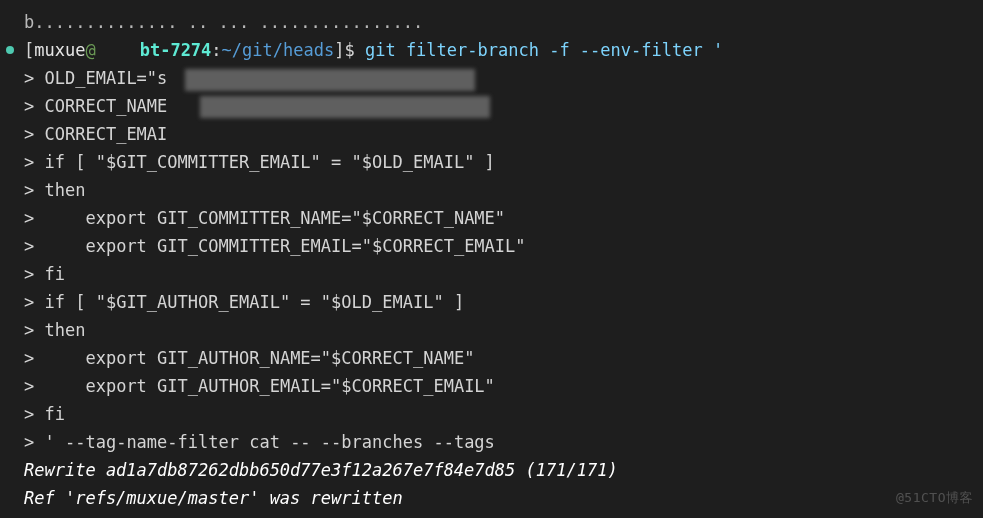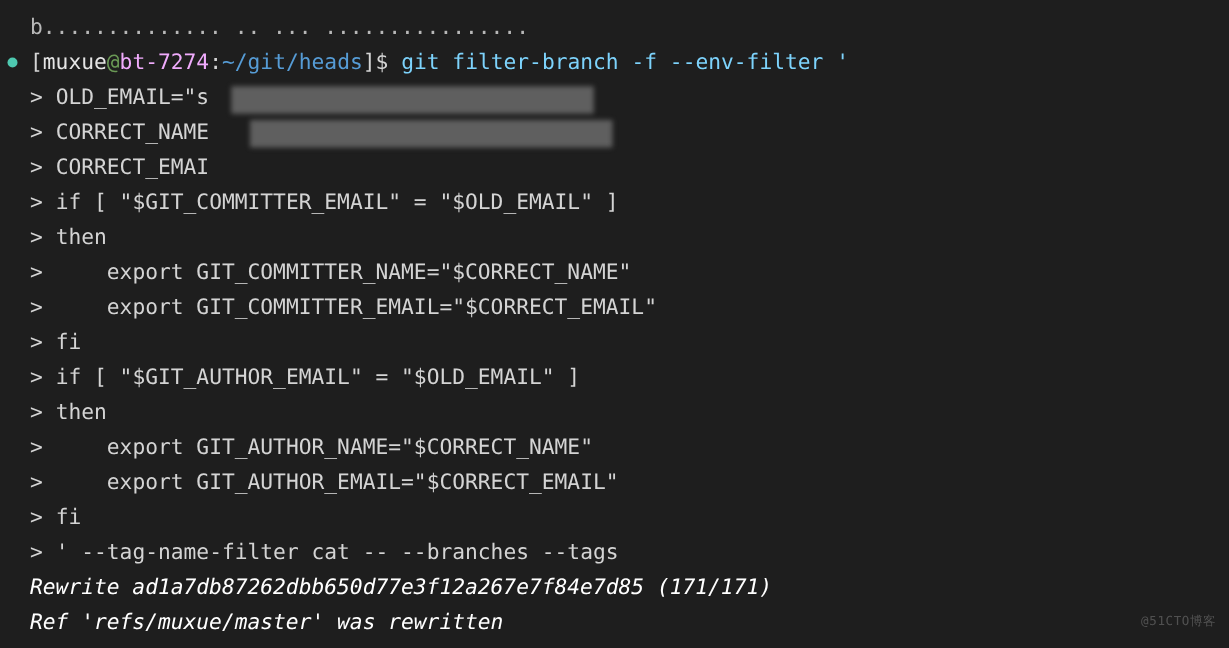--- a/index.html
+++ b/index.html
@@ -26,42 +26,42 @@
       left: 6px;
       top: 10px;
       width: 8px;
       height: 8px;
       border-radius: 50%;
       background: #4ec9b0;
     }
     .bracket { color: #d4d4d4; }
     .user { color: #e5e5e5; font-weight: 500; }
     .at { color: #6a9955; font-weight: 500; }
-    .host { color: #f0abfc; font-weight: 400; }
+    .host { color: #5eead4; font-weight: 700; padding-left: 44px; }
     .sep { color: #d4d4d4; }
     .path { color: #569cd6; }
     .prompt-sym { color: #d4d4d4; }
     .cmd { color: #7dd3fc; }
     .cont { color: #d4d4d4; }
     .output { color: #ffffff; font-style: italic; }
     .top-partial { color: #d4d4d4; padding-left: 24px; white-space: pre; opacity: 0.85; }
     .redact {
       position: absolute;
       background: rgba(130,130,130,0.65);
       filter: blur(2px);
       display: flex;
     }
     .redact-bar1 { left: 185px; top: 69px; width: 290px; height: 22px; }
     .redact-bar2 { left: 200px; top: 96px; width: 290px; height: 22px; }
     .watermark {
       position: absolute;
       right: 10px;
       bottom: 6px;
       color: rgba(200,200,200,0.3);
-      font-size: 10px;
+      font-size: 13px;
       letter-spacing: 0.5px;
     }
   </style>
 </head>
 <body>
 
 <div class="top-partial">b.............. .. ... ................</div>
 
 <div class="line first"><span class="bracket">[</span><span class="user">muxue</span><span class="at">@</span><span class="host">bt-7274</span><span class="sep">:</span><span class="path">~/git/heads</span><span class="bracket">]</span><span class="prompt-sym">$</span> <span class="cmd">git filter-branch -f --env-filter '</span></div>
 

